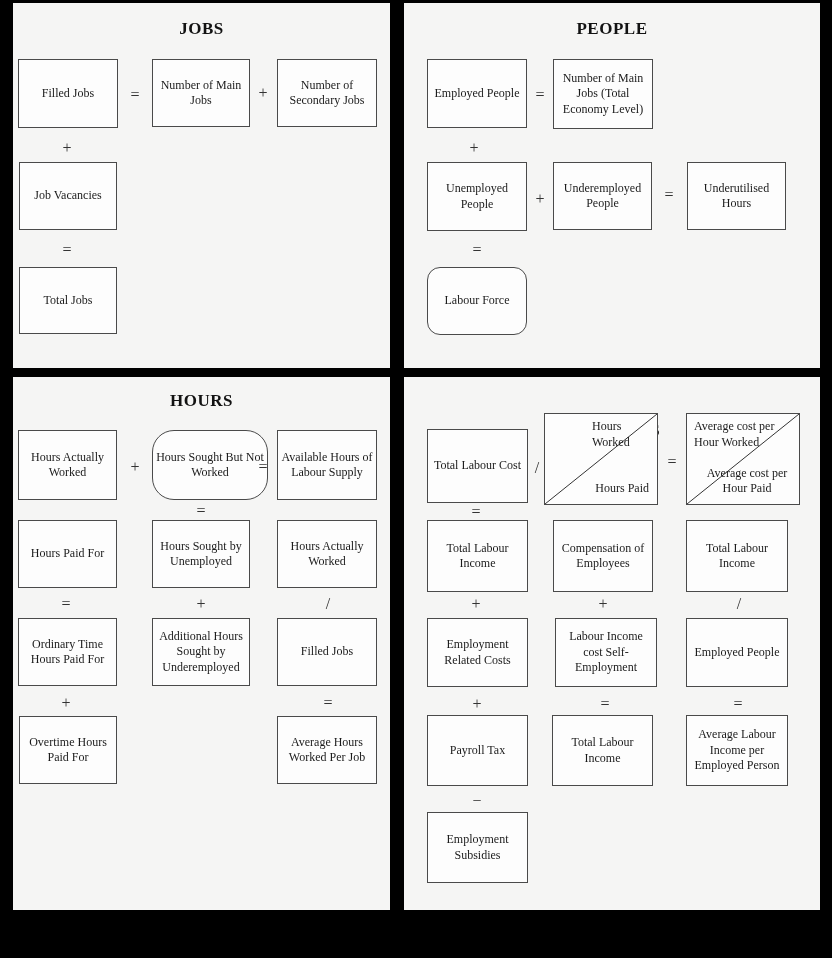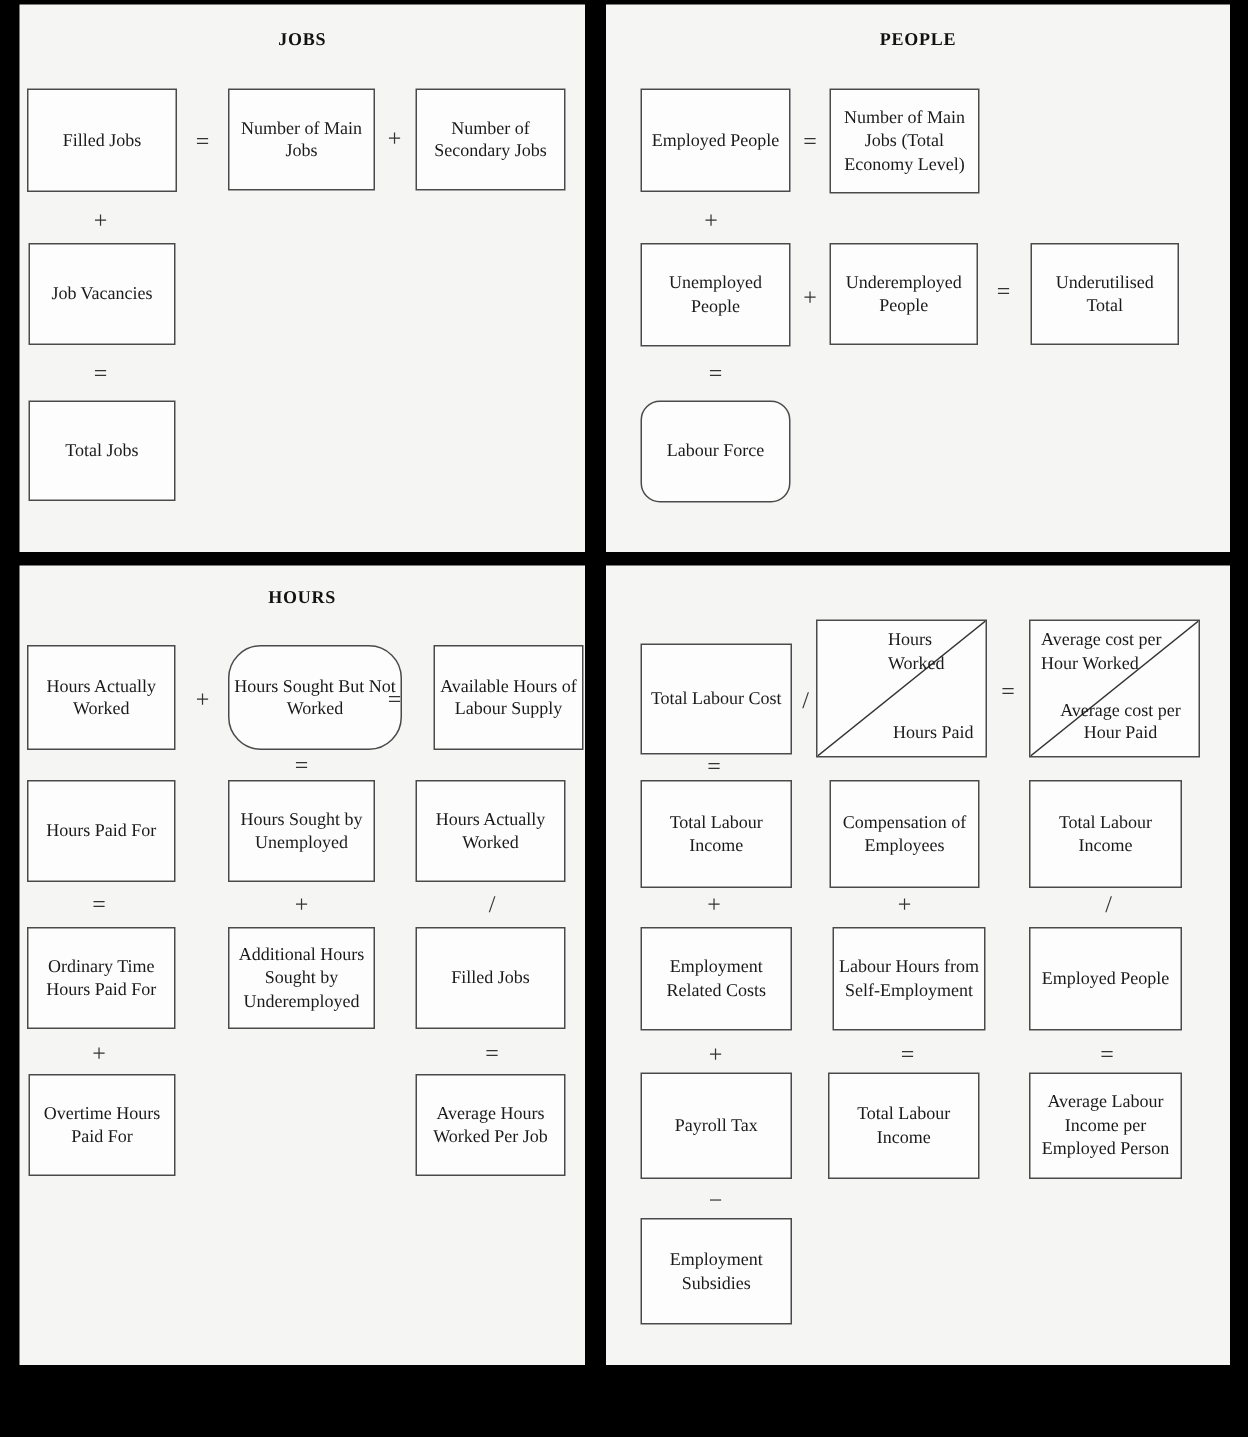--- a/index.html
+++ b/index.html
@@ -3,21 +3,21 @@
 <meta charset="utf-8">
 <style>
   html,body{margin:0;padding:0;background:#000;}
   .stage{
     position:relative;width:832px;height:958px;background:#000;
     font-family:"Liberation Serif","DejaVu Serif",serif;
   }
   .panel{position:absolute;background:#f5f5f4;}
   .ptitle{
     position:absolute;left:0;width:100%;text-align:center;
-    font-weight:bold;font-size:12px;letter-spacing:.5px;color:#121212;
+    font-weight:bold;font-size:17px;letter-spacing:.5px;color:#121212;
   }
   .box{
     position:absolute;background:#fdfdfd;border:1px solid #4a4a4a;
     box-sizing:border-box;display:flex;align-items:center;justify-content:center;
     text-align:center;font-size:12px;line-height:1.28;color:#1a1a1a;padding:2px 3px;
   }
   .op{
     position:absolute;transform:translate(-50%,-50%);
     font-size:16px;color:#333;
   }
@@ -54,34 +54,34 @@
 
     <div class="box" style="left:23px;top:56px;width:100px;height:69px;">Employed People</div>
     <div class="op" style="left:136px;top:92px;">=</div>
     <div class="box" style="left:149px;top:56px;width:100px;height:70px;">Number of Main Jobs (Total Economy Level)</div>
 
     <div class="op" style="left:70px;top:145px;">+</div>
     <div class="box" style="left:23px;top:159px;width:100px;height:69px;">Unemployed People</div>
     <div class="op" style="left:136px;top:196px;">+</div>
     <div class="box" style="left:149px;top:159px;width:99px;height:68px;">Underemployed People</div>
     <div class="op" style="left:265px;top:192px;">=</div>
-    <div class="box" style="left:283px;top:159px;width:99px;height:68px;">Underutilised Total</div>
+    <div class="box" style="left:283px;top:159px;width:99px;height:68px;">Underutilised Hours</div>
 
     <div class="op" style="left:73px;top:247px;">=</div>
     <div class="box" style="left:23px;top:264px;width:100px;height:68px;border-radius:13px;">Labour Force</div>
   </div>
 
   <div class="panel" style="left:13px;top:377px;width:377px;height:533px;">
     <div class="ptitle" style="top:14px;">HOURS</div>
 
     <div class="box" style="left:5px;top:53px;width:99px;height:70px;">Hours Actually Worked</div>
     <div class="op" style="left:122px;top:90px;">+</div>
     <div class="box" style="left:139px;top:53px;width:116px;height:70px;border-radius:22px;">Hours Sought But Not Worked</div>
     <div class="op" style="left:250px;top:90px;">=</div>
-    <div class="box" style="left:264px;top:53px;width:100px;height:70px;margin-left:12px;">Available Hours of Labour Supply</div>
+    <div class="box" style="left:264px;top:53px;width:100px;height:70px;">Available Hours of Labour Supply</div>
 
     <div class="op" style="left:188px;top:134px;">=</div>
 
     <div class="box" style="left:5px;top:143px;width:99px;height:68px;">Hours Paid For</div>
     <div class="box" style="left:139px;top:143px;width:98px;height:68px;">Hours Sought by Unemployed</div>
     <div class="box" style="left:264px;top:143px;width:100px;height:68px;">Hours Actually Worked</div>
 
     <div class="op" style="left:53px;top:227px;">=</div>
     <div class="op" style="left:188px;top:227px;">+</div>
     <div class="op" style="left:315px;top:227px;">/</div>
@@ -125,21 +125,21 @@
 
     <div class="box" style="left:23px;top:143px;width:101px;height:72px;">Total Labour Income</div>
     <div class="box" style="left:149px;top:143px;width:100px;height:72px;">Compensation of Employees</div>
     <div class="box" style="left:282px;top:143px;width:102px;height:72px;">Total Labour Income</div>
 
     <div class="op" style="left:72px;top:227px;">+</div>
     <div class="op" style="left:199px;top:227px;">+</div>
     <div class="op" style="left:335px;top:227px;">/</div>
 
     <div class="box" style="left:23px;top:241px;width:101px;height:69px;">Employment Related Costs</div>
-    <div class="box" style="left:151px;top:241px;width:102px;height:69px;">Labour Hours from Self-Employment</div>
+    <div class="box" style="left:151px;top:241px;width:102px;height:69px;">Labour Income cost Self-Employment</div>
     <div class="box" style="left:282px;top:241px;width:102px;height:69px;">Employed People</div>
 
     <div class="op" style="left:73px;top:327px;">+</div>
     <div class="op" style="left:201px;top:327px;">=</div>
     <div class="op" style="left:334px;top:327px;">=</div>
 
     <div class="box" style="left:23px;top:338px;width:101px;height:71px;">Payroll Tax</div>
     <div class="box" style="left:148px;top:338px;width:101px;height:71px;">Total Labour Income</div>
     <div class="box" style="left:282px;top:338px;width:102px;height:71px;">Average Labour Income per Employed Person</div>
 

